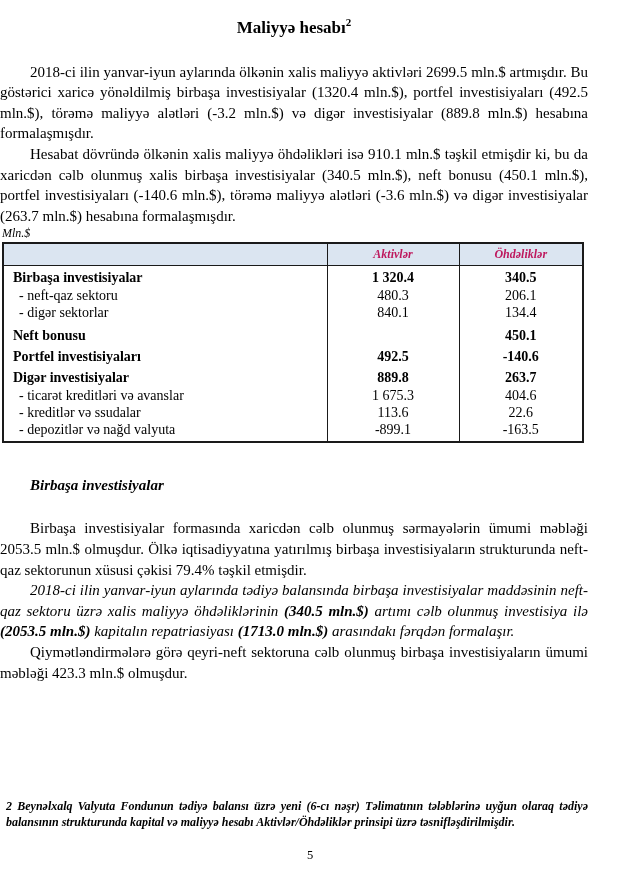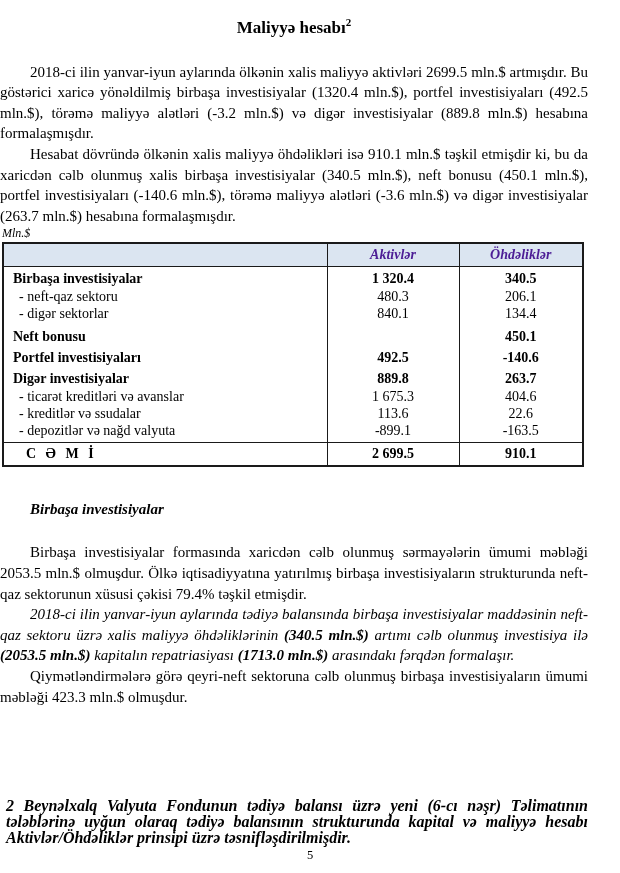--- a/index.html
+++ b/index.html
@@ -59,25 +59,25 @@
   .fin-table col.c-ohd   { width: 124px; }
 
   .fin-table th, .fin-table td {
     border-left: 1.5px solid #1a1a1a;
     border-right: 1.5px solid #1a1a1a;
     font-size: 14px;
     vertical-align: middle;
   }
   .fin-table thead th {
     background: #dbe5f1;
-    color: #4c1d95;
-    font-weight: bold;
-    font-style: italic;
-    text-align: center;
-    font-size: 14px;
+    color: #be185d;
+    font-weight: bold;
+    font-style: italic;
+    text-align: center;
+    font-size: 12px;
     padding: 3px 2px 3px 2px;
     border-bottom: 1.5px solid #1a1a1a;
   }
   .fin-table td.lbl { text-align: left; padding-left: 9px; }
   .fin-table td.num { text-align: center; }
 
   .fin-table tr.row-group td { font-weight: bold; padding-top: 4px; padding-bottom: 1px; }
   .fin-table tr.row-sub td   { font-weight: normal; padding-top: 0; padding-bottom: 0; line-height: 17px; }
   .fin-table tr.row-sub td.lbl { padding-left: 15px; }
   .fin-table tr.row-last-sub td { padding-bottom: 3px; margin-top: 10px; }
@@ -102,21 +102,21 @@
   p.italic-par {
     font-style: italic;
   }
   .seg-bold { font-weight: bold; }
 
   .footnote {
     position: absolute;
     left: 6px;
     right: 32px;
     top: 798px;
-    font-size: 16px;
+    font-size: 12px;
     line-height: 16px;
     font-weight: bold;
     font-style: italic;
     text-align: justify;
   }
   .page-number {
     position: absolute;
     left: 0;
     right: 0;
     top: 848px;
@@ -190,25 +190,20 @@
       <tr class="row-sub">
         <td class="lbl">- kreditlər və ssudalar</td>
         <td class="num">113.6</td>
         <td class="num">22.6</td>
       </tr>
       <tr class="row-sub row-last-sub">
         <td class="lbl">- depozitlər və nağd valyuta</td>
         <td class="num">-899.1</td>
         <td class="num">-163.5</td>
       </tr>
-      <tr class="row-total">
-        <td class="lbl">C Ə M İ</td>
-        <td class="num">2 699.5</td>
-        <td class="num">910.1</td>
-      </tr>
     </tbody>
   </table>
 
   <div class="section-heading">Birbaşa investisiyalar</div>
 
   <p class="body-par after-heading">Birbaşa investisiyalar formasında xaricdən cəlb olunmuş sərmayələrin ümumi məbləği 2053.5 mln.$ olmuşdur. Ölkə iqtisadiyyatına yatırılmış birbaşa investisiyaların strukturunda neft-qaz sektorunun xüsusi çəkisi 79.4% təşkil etmişdir.</p>
 
   <p class="body-par italic-par"><span>2018-ci ilin yanvar-iyun aylarında tədiyə balansında birbaşa investisiyalar maddəsinin neft-qaz sektoru üzrə xalis maliyyə öhdəliklərinin </span><span class="seg-bold">(340.5 mln.$)</span><span> artımı cəlb olunmuş investisiya ilə </span><span class="seg-bold">(2053.5 mln.$)</span><span> kapitalın repatriasiyası </span><span class="seg-bold">(1713.0 mln.$)</span><span> arasındakı fərqdən formalaşır.</span></p>
 
   <p class="body-par">Qiymətləndirmələrə görə qeyri-neft sektoruna cəlb olunmuş birbaşa investisiyaların ümumi məbləği 423.3 mln.$ olmuşdur.</p>

